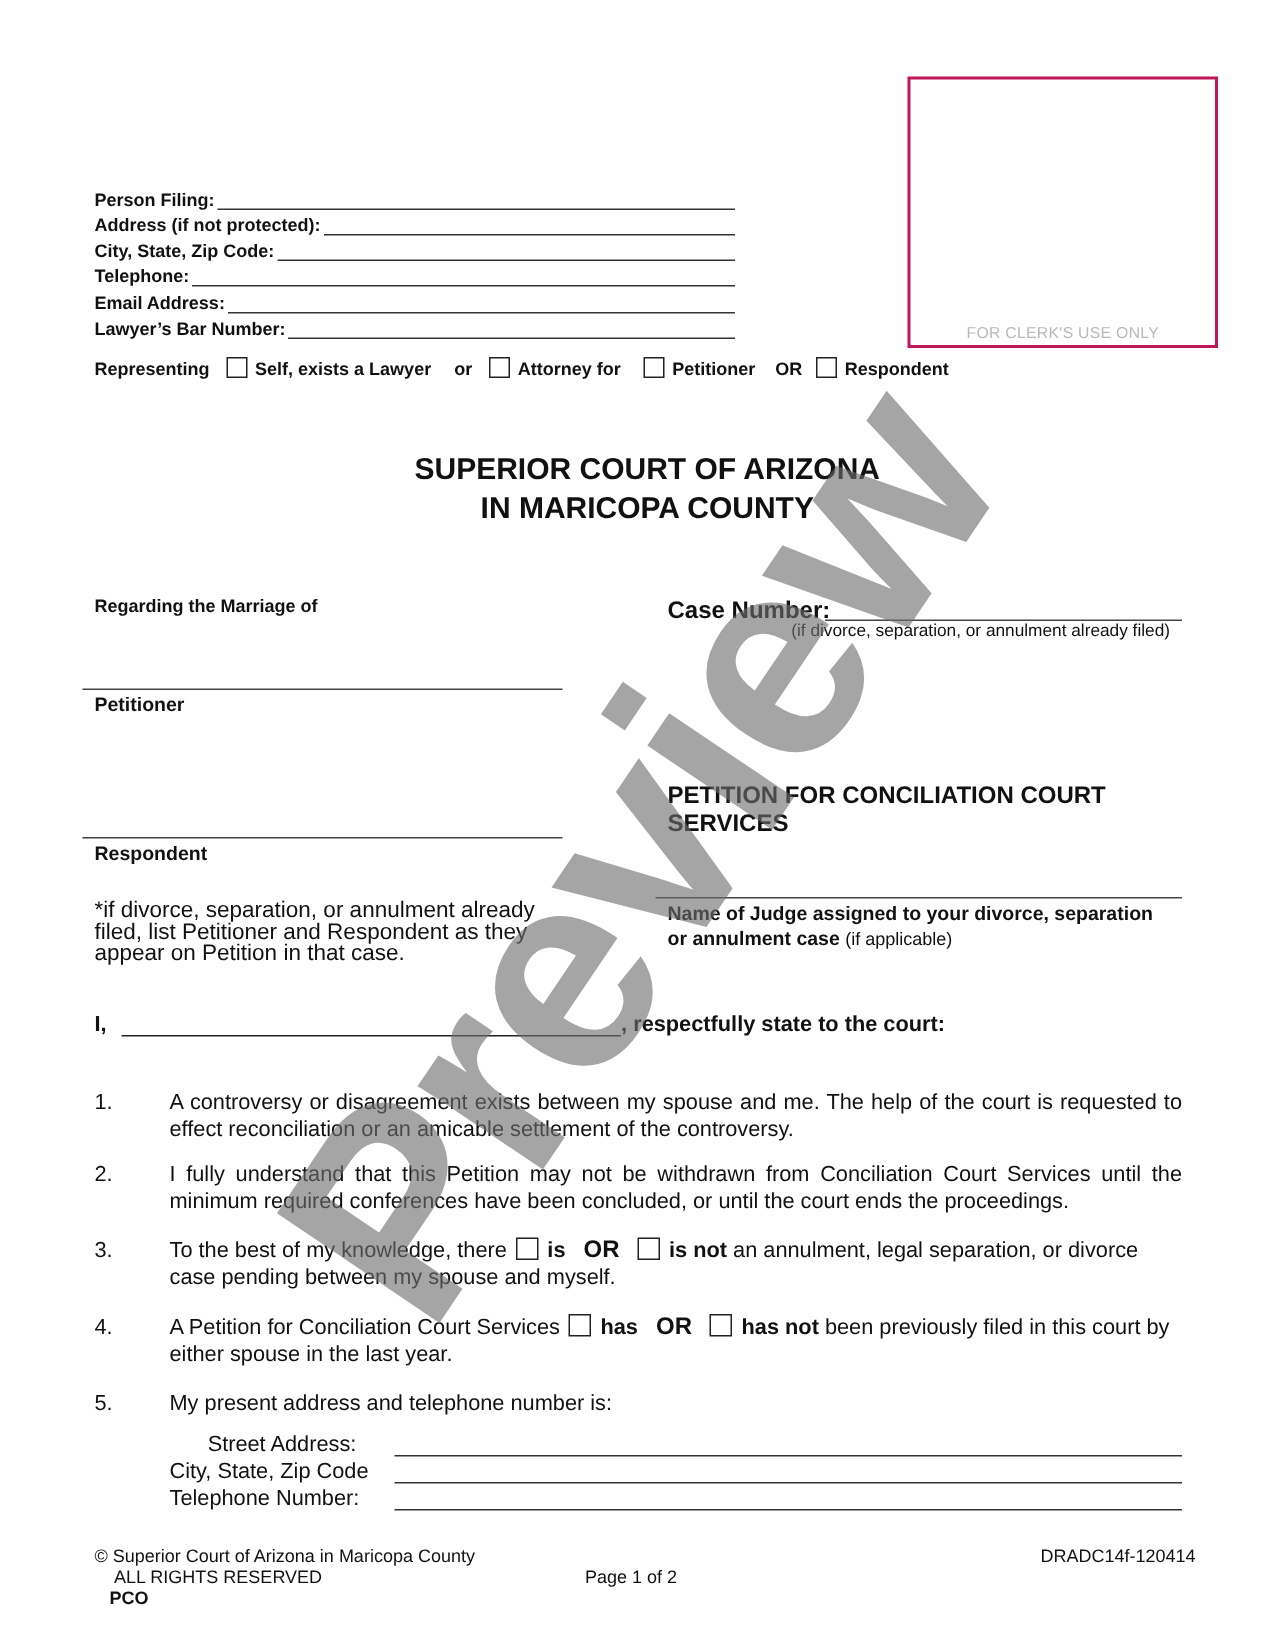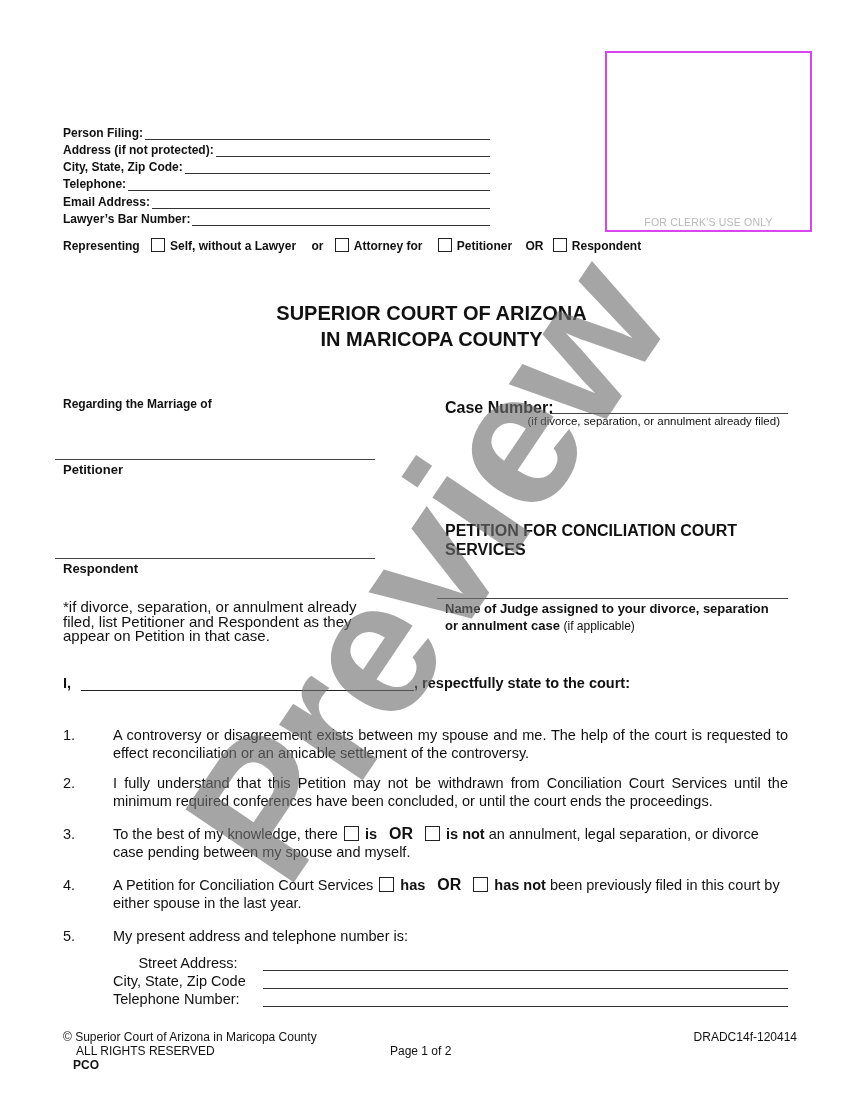--- a/index.html
+++ b/index.html
@@ -4,21 +4,21 @@
 <style>
   html, body { margin: 0; padding: 0; background: #ffffff; }
   body { width: 850px; height: 1100px; position: relative; overflow: hidden;
          font-family: "Liberation Sans", sans-serif; color: #111; }
   .abs { position: absolute; }
   .b { font-weight: bold; }
   .sm { font-size: 12px; }
   .fld-row { position: absolute; left: 63px; width: 427px; height: 17px; display: flex; align-items: flex-end; font-size: 12px; font-weight: bold; }
   .fld-row .line { flex: 1; border-bottom: 1.5px solid #333; margin-left: 2px; height: 12px; }
   .cb { display: inline-block; width: 12px; height: 12px; border: 1px solid #222; vertical-align: -2px; margin: 0 5px 0 8px; background: #fff; }
-  .clerk-box { left: 605px; top: 51px; width: 207px; height: 181px; border: 2px solid #d946ef; box-sizing: border-box; }
+  .clerk-box { left: 605px; top: 51px; width: 207px; height: 181px; border: 2px solid #be185d; box-sizing: border-box; }
   .clerk-label { position: absolute; left: 0; right: 0; bottom: 2px; text-align: center; font-size: 10.5px; color: #b8b8b8; letter-spacing: 0.2px; }
   .court-title { left: 0; width: 863px; text-align: center; font-size: 20px; font-weight: bold; line-height: 26px; }
   .hline { position: absolute; border-top: 1.5px solid #444; height: 0; }
   .item { position: absolute; left: 63px; width: 725px; font-size: 14.5px; line-height: 18px; }
   .item .num { position: absolute; left: 0; top: 0; }
   .item .txt { margin-left: 50px; text-align: justify; }
   .bx { display: inline-block; width: 13px; height: 13px; border: 1px solid #222; vertical-align: -2px; margin: 0 6px 0 6px; background:#fff; }
   .addr-row { position: absolute; left: 113px; width: 675px; height: 18px; font-size: 14.5px; display: flex; align-items: flex-end; }
   .addr-row .lab { width: 150px; }
   .addr-row .line { flex: 1; border-bottom: 1px solid #333; height: 10px; }
@@ -52,21 +52,21 @@
       <span class="line"></span>
   </div>
   <div class="fld-row" style="top:209px">
     <span>Lawyer’s Bar Number:</span>
       <span class="line"></span>
   </div>
 </div>
 
 <div class="abs b sm" style="left:63px; top:238px; white-space:nowrap;">
   <span>Representing</span>
-  <span class="cb"></span><span>Self, without a Lawyer</span>
+  <span class="cb"></span><span>Self, exists a Lawyer</span>
   <span style="margin-left:12px">or</span>
   <span class="cb"></span><span>Attorney for</span>
   <span class="cb" style="margin-left:12px"></span><span>Petitioner</span>
   <span style="margin-left:10px">OR</span>
   <span class="cb" style="margin-left:6px"></span><span>Respondent</span>
 </div>
 
 <div class="abs clerk-box">
   <div class="clerk-label">FOR CLERK'S USE ONLY</div>
 </div>

